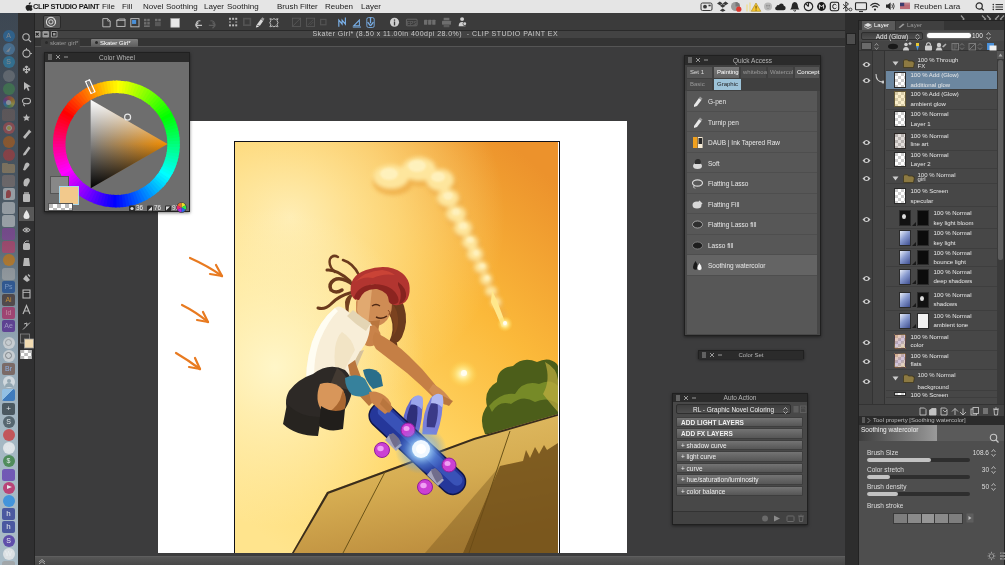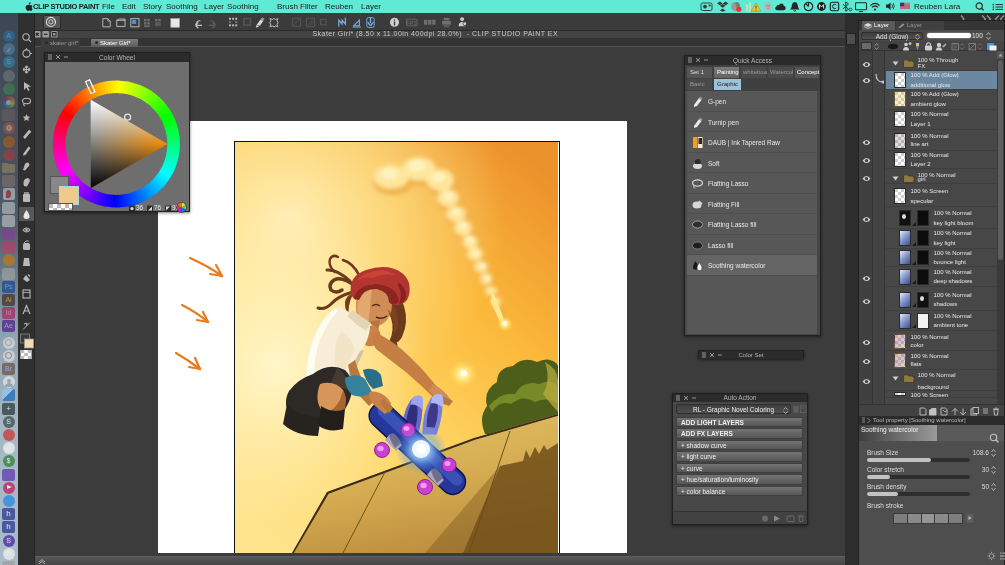--- a/index.html
+++ b/index.html
@@ -1,19 +1,19 @@
 <!DOCTYPE html>
 <html><head><meta charset="utf-8">
 <style>
 html,body{margin:0;padding:0;width:1005px;height:565px;overflow:hidden;background:#3c3c3d;font-family:"Liberation Sans",sans-serif;}
 *{box-sizing:border-box;}
 .abs{position:absolute;}
 #stage{position:relative;width:1005px;height:565px;}
 
-#menubar{left:0;top:0;width:1005px;height:13px;background:#5eead4;color:#1a1a1a;font-size:8px;}
+#menubar{left:0;top:0;width:1005px;height:13px;background:#e5e5e5;color:#1a1a1a;font-size:8px;}
 #menubar .mi{position:absolute;top:1px;line-height:11px;}
 
 #toolbar{left:0;top:13px;width:1005px;height:18px;background:#3b3b3b;border-bottom:1px solid #2a2a2a;}
 
 #titlerow{left:35px;top:31px;width:970px;height:6.5px;background:#434343;}
 #titletext{position:absolute;top:30px;left:0px;width:558px;font-size:7px;letter-spacing:0.45px;color:#c8c8c8;text-align:right;z-index:5;}
 #tabrow{left:35px;top:37.5px;width:810px;height:9px;background:#343434;border-bottom:1px solid #555;}
 
 #canvasarea{left:35px;top:46px;width:810px;height:511px;background:#3c3c3d;}
 #page{left:158px;top:121px;width:469px;height:432px;background:#fff;}
@@ -548,22 +548,22 @@
       <div style="position:absolute;left:2.5px;top:534.7999999999997px;width:12px;height:12px;font-size:7px;line-height:12px;text-align:center;color:#fff;">W</div>
       <div style="position:absolute;left:2px;top:547.9999999999998px;width:13px;height:12px;border-radius:2.5px;background:#9e9e9e;"></div>
       <div class="abs" style="left:0;top:0;width:18px;height:552px;background:linear-gradient(rgba(55,66,78,0.66) 0%,rgba(64,78,90,0.52) 40%,rgba(148,166,178,0.34) 60%,rgba(170,188,200,0.26) 100%);"></div>
     </div>
 <div class="abs" id="menubar">
 <svg class="abs" style="left:25px;top:2px" width="8" height="9" viewBox="0 0 9 10">
         <path d="M6.4 0.2 Q6.5 1.4 5.8 2.1 Q5 2.9 4.2 2.7 Q4.1 1.6 4.8 0.9 Q5.5 0.2 6.4 0.2 Z M4.5 3.2 Q5.3 3.2 6 3.5 Q6.8 3.2 7.5 3.6 Q8.3 4 8.5 4.8 Q7.6 5.4 7.6 6.3 Q7.6 7.3 8.6 7.8 Q8.2 8.9 7.5 9.5 Q6.8 10.2 6.1 9.8 Q5.5 9.5 4.9 9.5 Q4.3 9.5 3.7 9.8 Q3 10.2 2.3 9.5 Q1.2 8.4 0.8 6.9 Q0.4 5.4 1.1 4.3 Q1.8 3.3 3 3.2 Q3.8 3.2 4.5 3.2 Z" fill="#222"></path>
       </svg>
 <span class="mi" style="left:33px;font-weight:bold;letter-spacing:-0.3px;font-size:7.5px;">CLIP STUDIO PAINT</span>
 <span class="mi" style="left:102px;">File</span>
-<span class="mi" style="left:122px;">Edit</span>
-<span class="mi" style="left:143px;">Story</span>
+<span class="mi" style="left:122px;">Fill</span>
+<span class="mi" style="left:143px;">Novel</span>
 <span class="mi" style="left:166px;">Soothing</span>
 <span class="mi" style="left:204px;">Layer</span>
 <span class="mi" style="left:227px;">Soothing</span>
 <span class="mi" style="left:277px;">Brush</span>
 <span class="mi" style="left:300px;">Filter</span>
 <span class="mi" style="left:325px;">Reuben</span>
 <span class="mi" style="left:361px;">Layer</span>
 <svg class="abs" style="left:697px;top:0px" width="220" height="13" viewBox="0 0 220 13">
 <g transform="translate(4,2.5)">
           <rect x="0" y="0.5" width="11" height="7.5" rx="1.5" fill="none" stroke="#3a3a3a" stroke-width="1"></rect>

